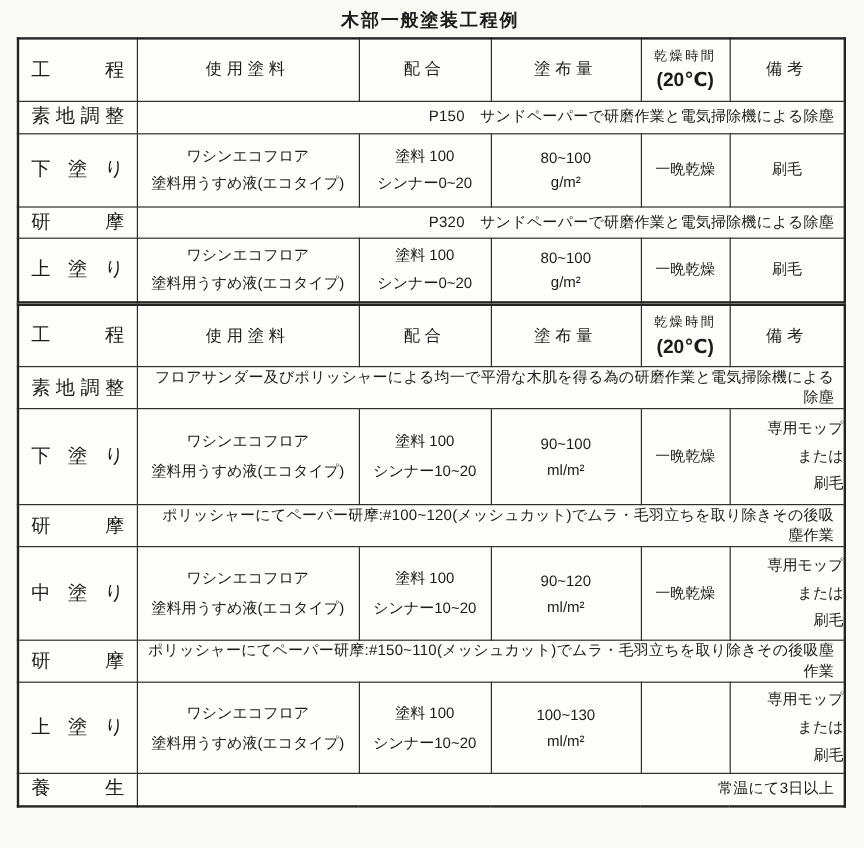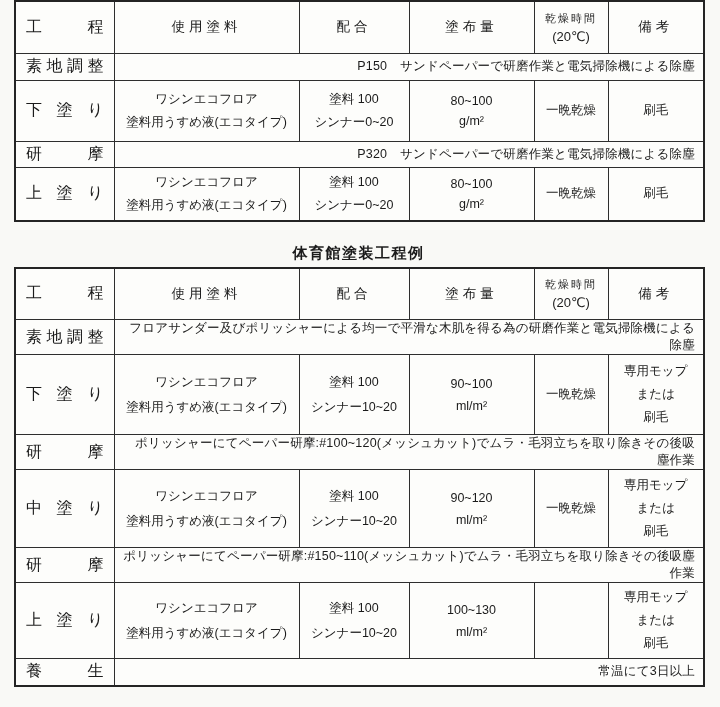--- a/index.html
+++ b/index.html
@@ -53,39 +53,40 @@
     text-align-last: justify;
     padding: 0 10px;
   }
   
   td.hdr {
     text-align: center;
     font-size: 13.5px;
     letter-spacing: 4px;
   }
   td.hdr .line { margin: 3px 0; letter-spacing: 2px; font-size: 11px; }
-  td.hdr .line.paren { letter-spacing: 0; font-size: 13px; }
+  td.hdr .line.paren { letter-spacing: 0; font-size: 16px; font-weight: bold; }
   
   td.span-text {
     font-size: 12.5px;
     text-align: right;
     padding: 0 8px;
     letter-spacing: 0.2px;
   }
   
   td.cell { text-align: center; font-size: 12.5px; }
   td.cell .line { margin: 6px 0; font-size: 12.5px; text-align: center; }
   table.t2 td.cell .line { margin: 8px 0; }
-  table.t2 td.cell .line3 { margin: 6px 0; }
+  table.t2 td.cell .line3 { margin: 6px 0; text-align: right; }
 </style>
 </head>
 <body>
 
 <div class="sheet">
 
+  <div class="title">木部一般塗装工程例</div>
 
   <table class="proc-table t1">
     <colgroup>
       <col style="width:99px">
         <col style="width:185px">
         <col style="width:110px">
       <col style="width:125px">
         <col style="width:74px">
         <col style="width:96px">
     </colgroup>
@@ -147,21 +148,20 @@
           <div class="line">g/m²</div>
         </td>
         <td class="cell">一晩乾燥</td>
         <td class="cell">
           <div class="line">刷毛</div>
         </td>
       </tr>
     </tbody>
   </table>
 
-  <div class="title second">体育館塗装工程例</div>
 
   <table class="proc-table t2">
     <colgroup>
       <col style="width:99px">
         <col style="width:185px">
         <col style="width:110px">
       <col style="width:125px">
         <col style="width:74px">
         <col style="width:96px">
     </colgroup>

